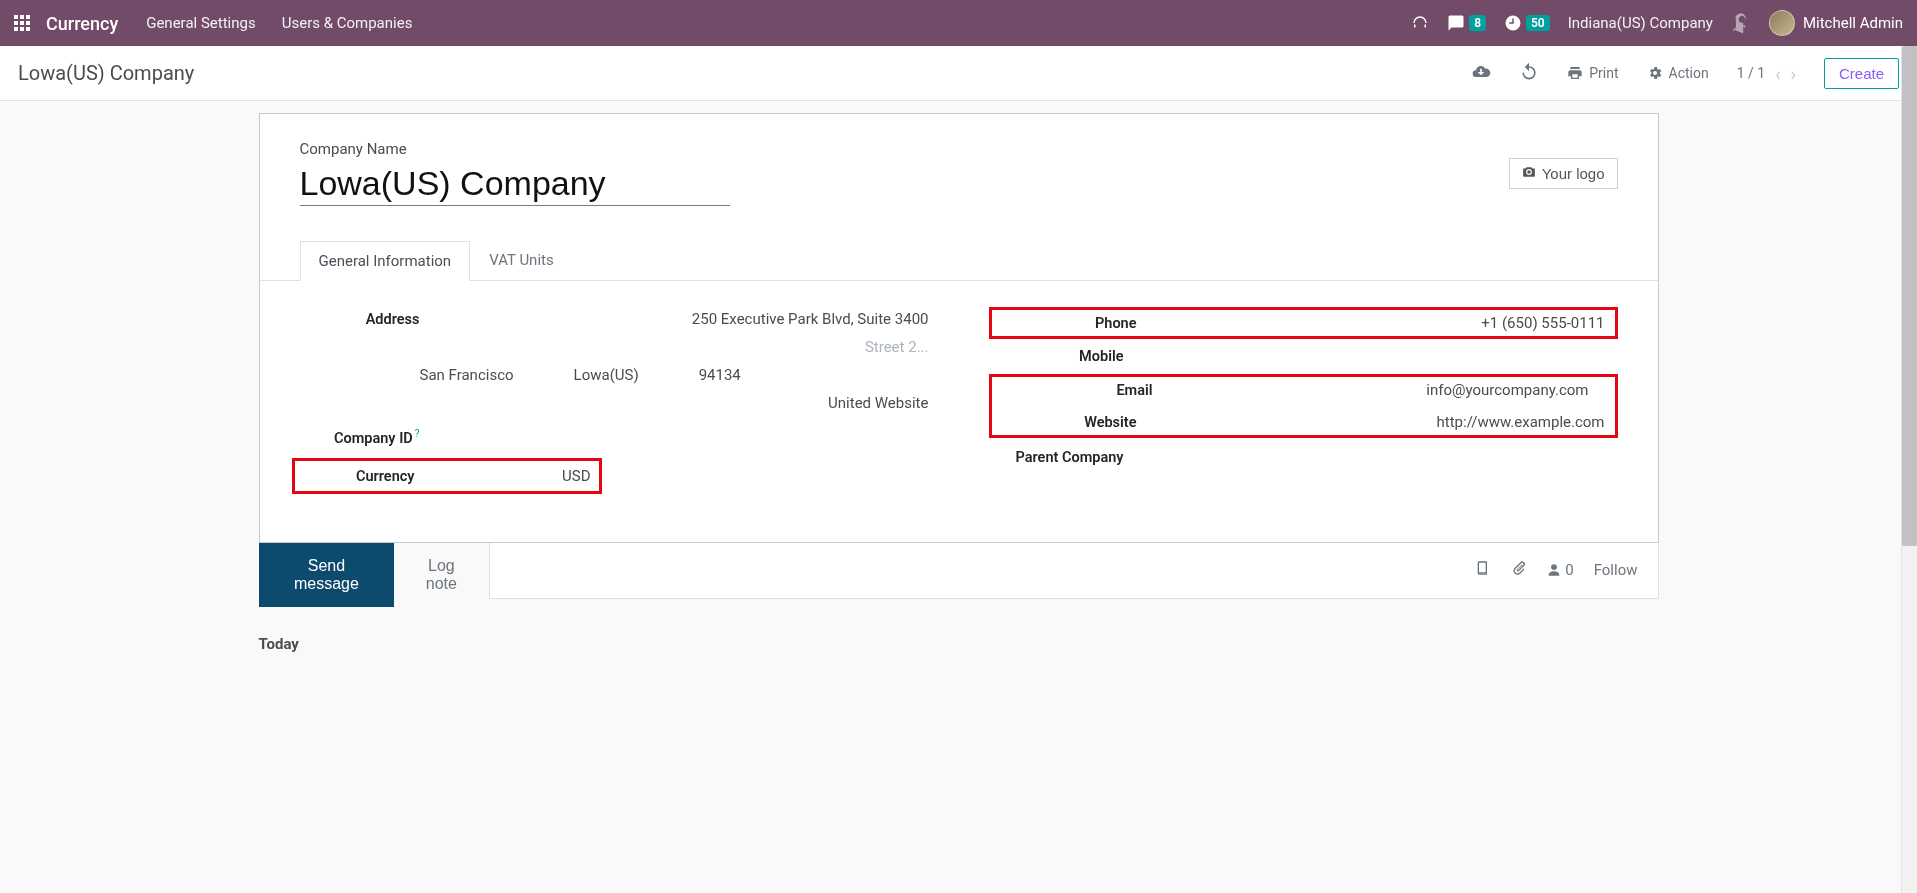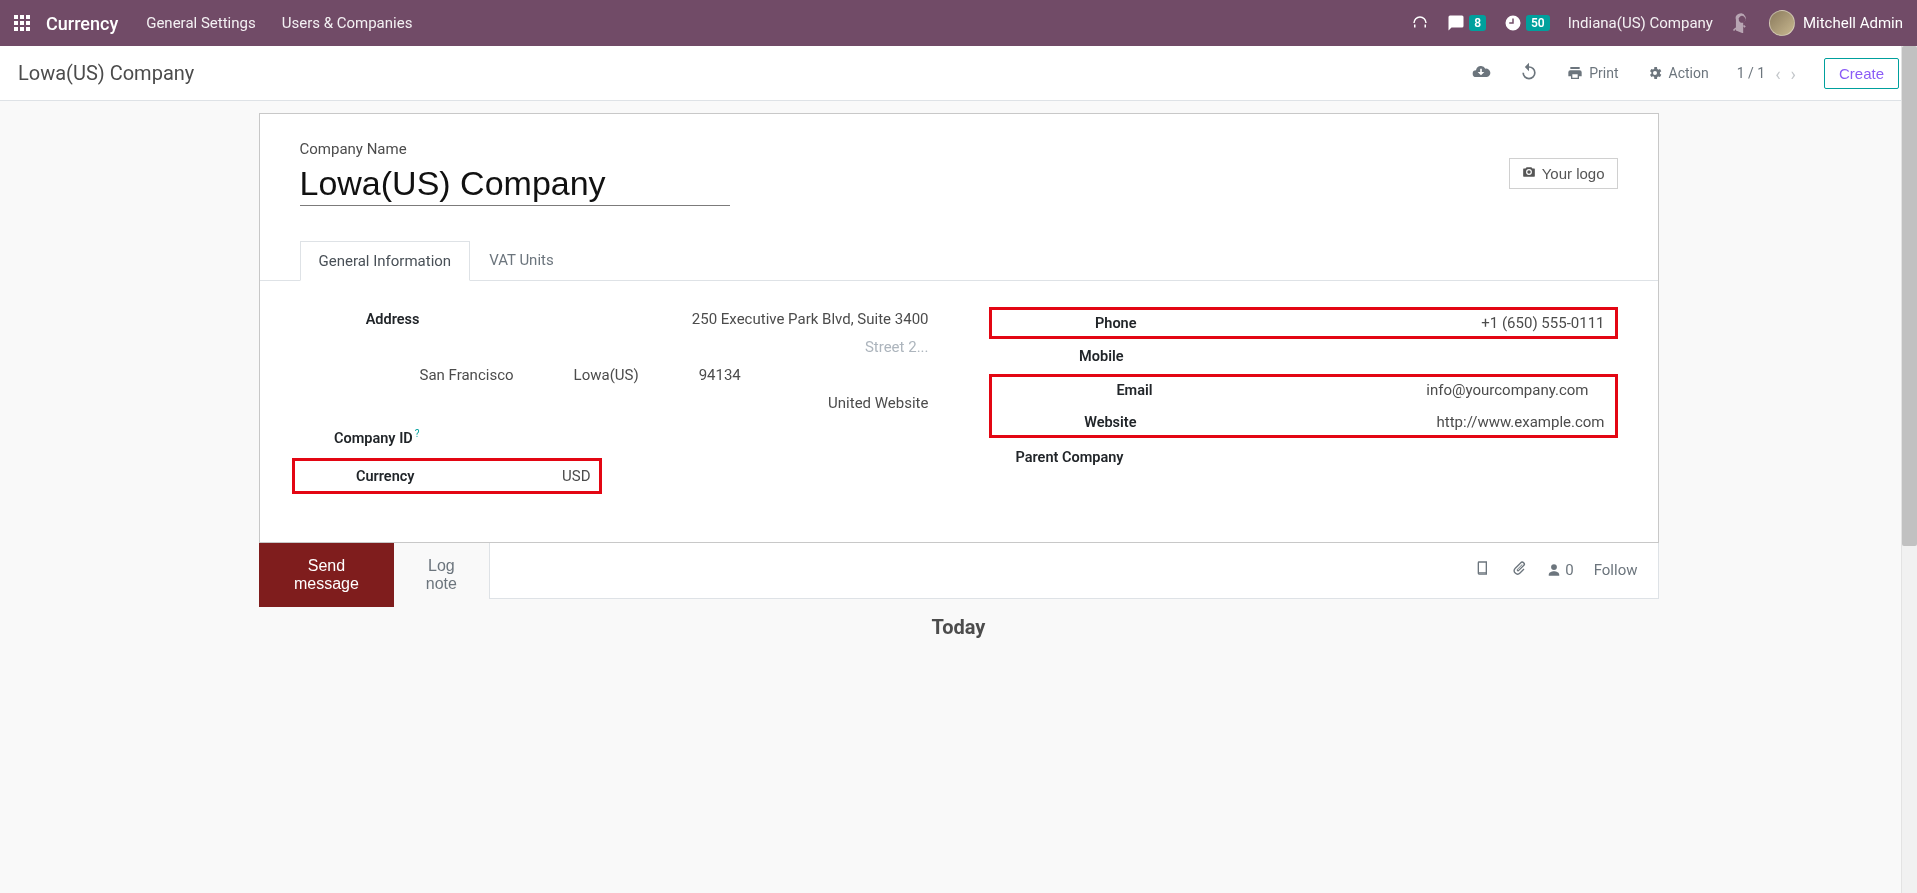--- a/index.html
+++ b/index.html
@@ -100,36 +100,36 @@
   .hl-row { border:3px solid #e30613; padding:2px 10px 2px 10px; margin:2px 0;}
   .hl-currency { border:3px solid #e30613; padding:4px 8px; width:310px; margin-left:-8px;}
   
   .chatter {
     width:1400px; max-width:95%; margin:0 auto; display:flex;
   }
   .chatter-left {
     width:230px; background:#885d7c00; display:flex; align-items:center;
   }
   .btn-send {
-    background:#7f1d1d; color:#fff; border:none; padding:14px 18px;
+    background:#0c4a6e; color:#fff; border:none; padding:14px 18px;
     font-size:16px; cursor:pointer; font-weight:500;
   }
   .btn-lognote {
     color:#6c757d; background:none; border:none; padding:14px 18px;
     font-size:16px; cursor:pointer;
   }
   .chatter-body {
     flex:1; background:#fff; border:1px solid #dee2e6; border-top:none;
     display:flex; align-items:center; justify-content:space-between;
     padding:0 20px; height:56px;
   }
   .chatter-right { display:flex; align-items:center; gap:20px; color:#6c757d; font-size:15px;}
   .today-bar {
-    width:1400px; max-width:95%; margin:8px auto 0 auto;
-    text-align:center; font-weight:700; color:#4c4c4c; font-size:20px;
+    width:1400px; max-width:95%; margin:28px auto 0 auto;
+    font-weight:700; color:#4c4c4c; font-size:15px;
   }
   
   .scrolltrack {
     position:fixed; right:0; top:46px; bottom:0; width:16px;
     background:#f1f1f1; border-left:1px solid #e3e3e3;
   }
   .scrollthumb {
     position:absolute; top:0; width:100%; height:500px;
     background:#c1c1c1; border-radius:2px;
   }

